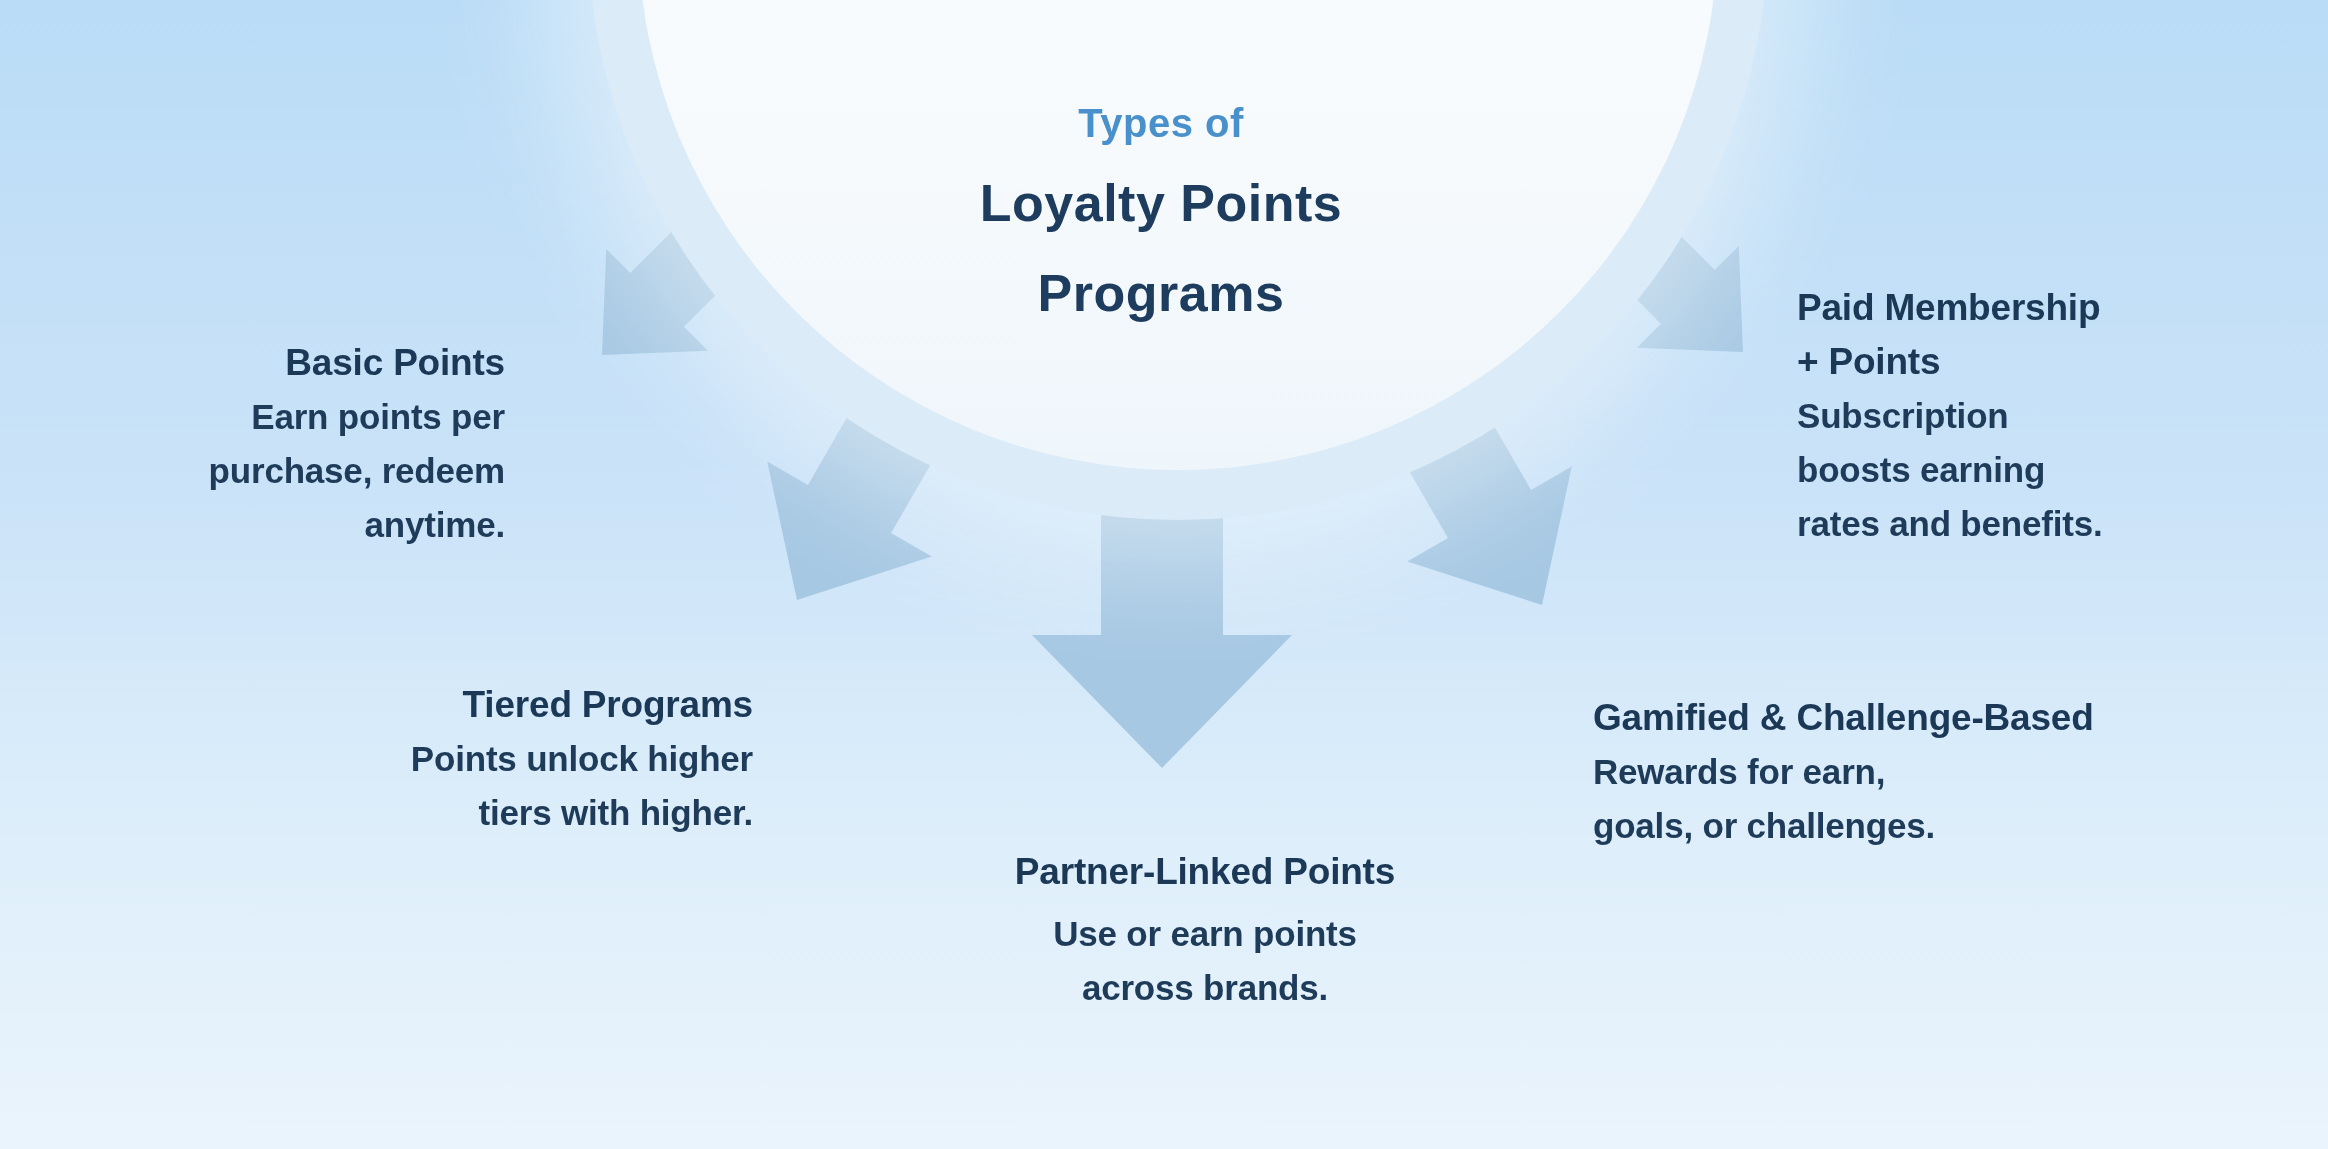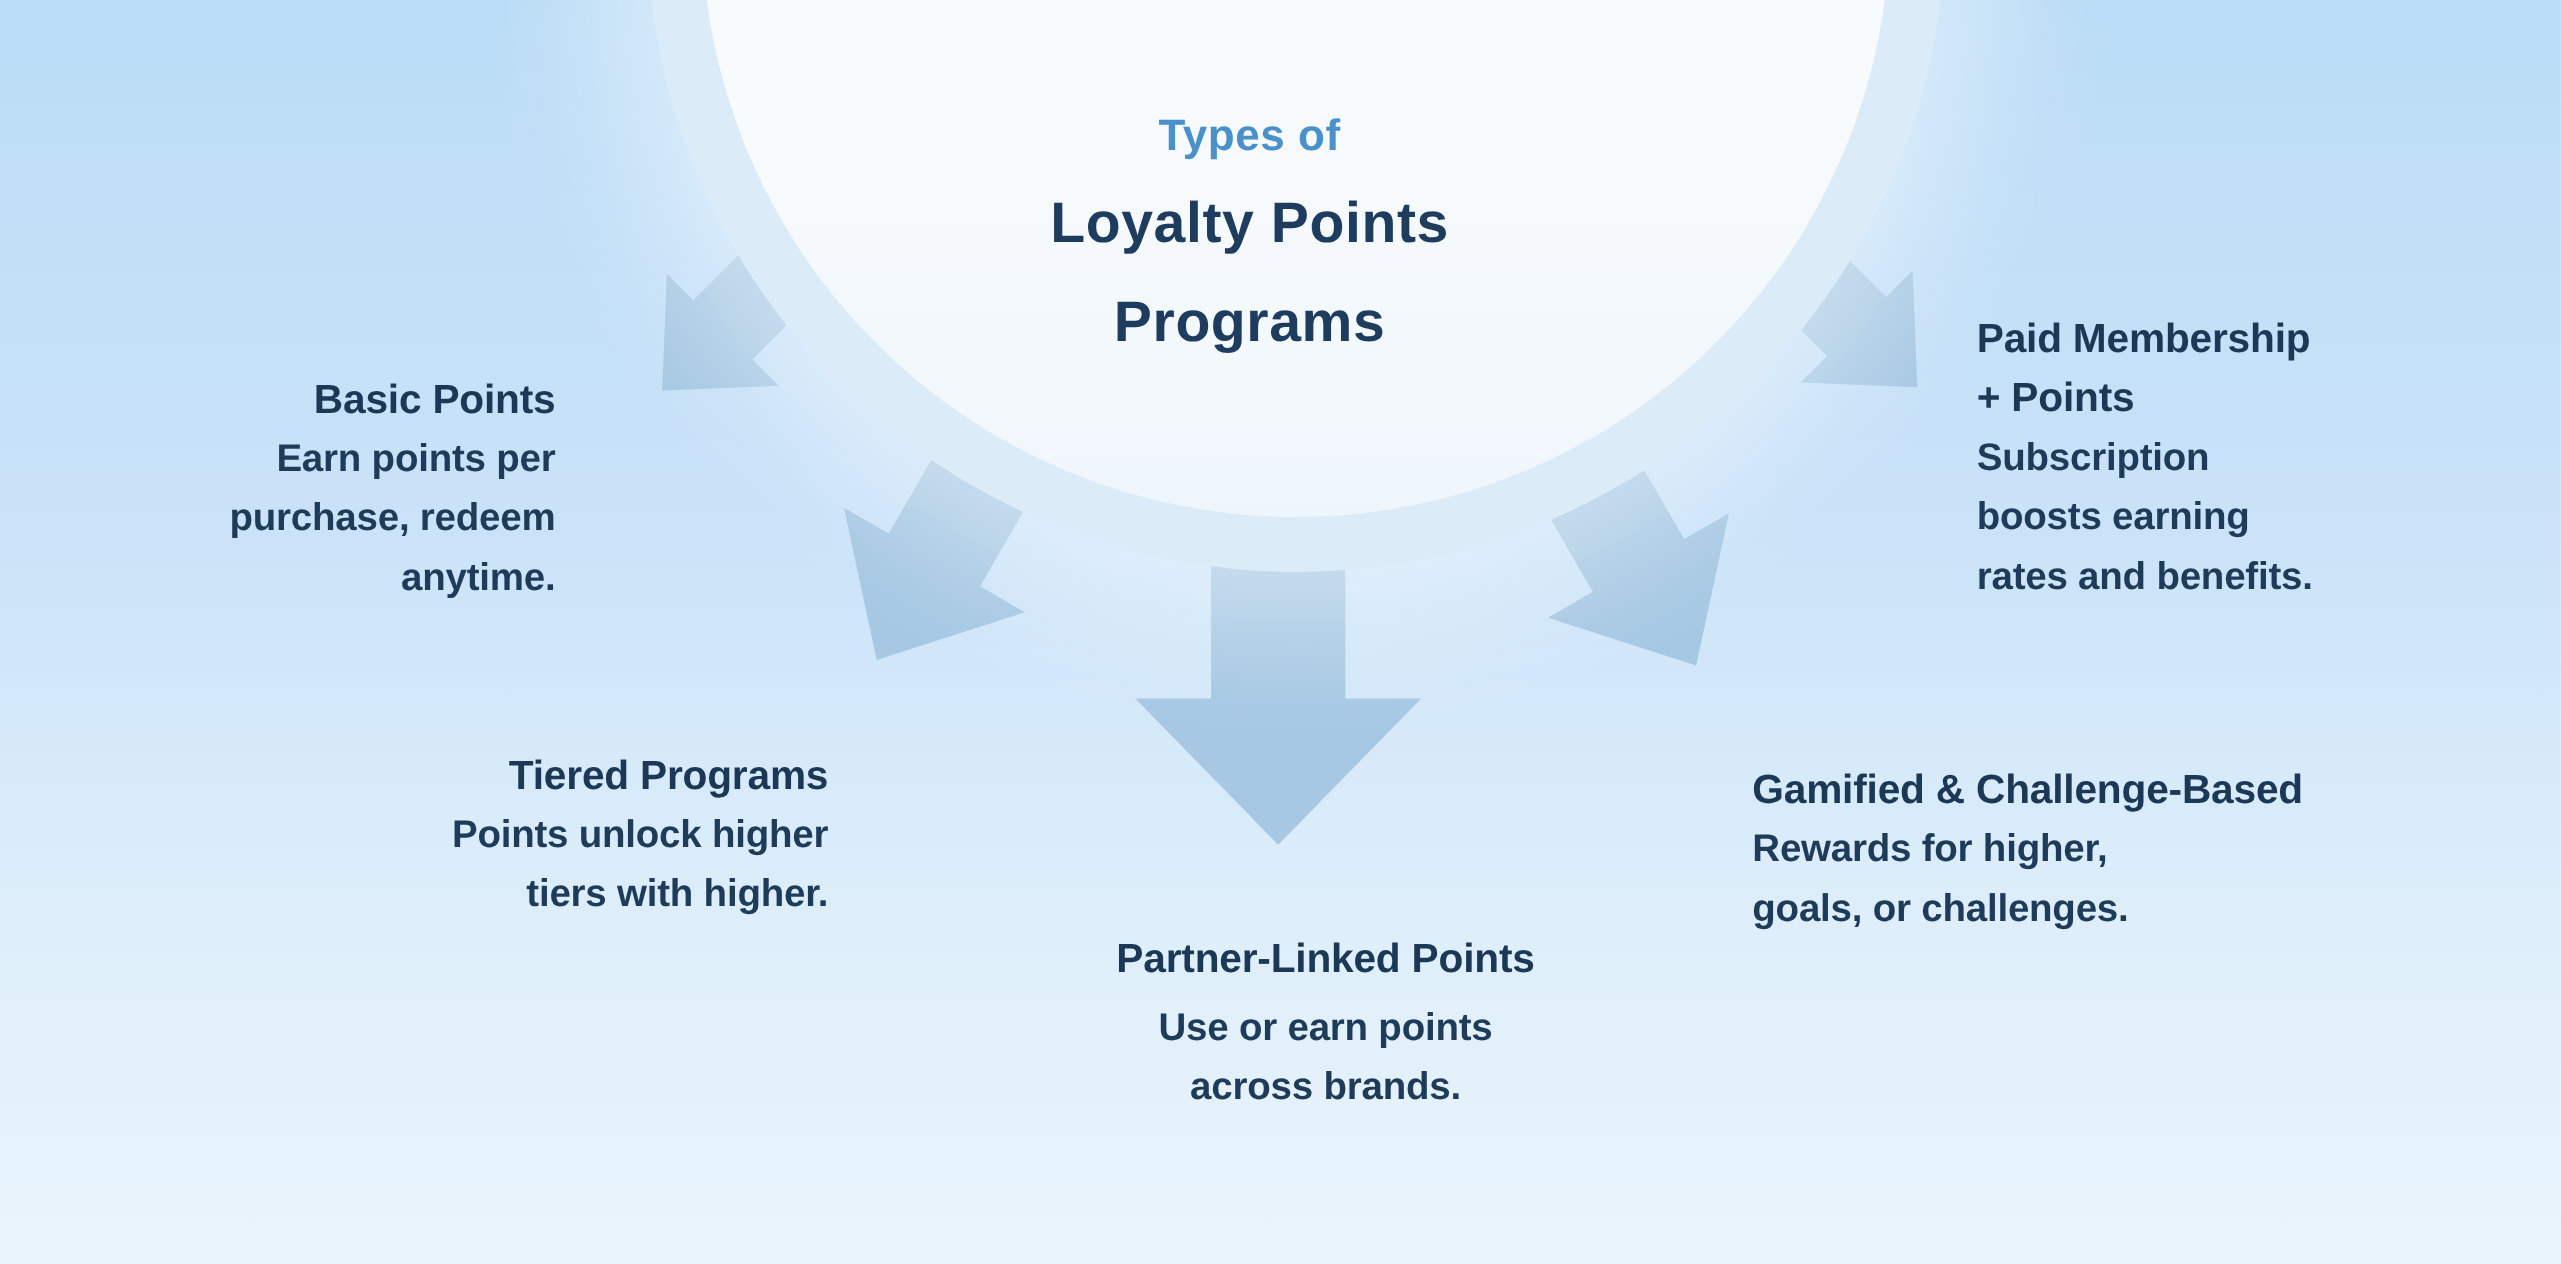--- a/index.html
+++ b/index.html
@@ -14,21 +14,21 @@
     position: absolute; left: 588px; top: -660px;
     width: 1180px; height: 1180px; border-radius: 50%;
     background: #dcebf8;
     box-shadow: 0 0 120px 45px rgba(255,255,255,0.45);
   }
   .hub {
     position: absolute; left: 638px; top: -610px;
     width: 1080px; height: 1080px; border-radius: 50%;
     background: linear-gradient(180deg, #f8fbfd 62%, #eff6fb 100%);
   }
-  .title-block { position: absolute; left: 806px; top: 96px; width: 660px; text-align: center; }
+  .title-block { position: absolute; left: 831px; top: 96px; width: 660px; text-align: center; }
   .kicker {
     font-size: 40px; font-weight: 700; color: #4a90ca;
     line-height: 54px; margin-bottom: 8px; letter-spacing: 0.5px;
   }
   .main-line {
     font-size: 52px; font-weight: 700; color: #1d3c5e;
     line-height: 90px; letter-spacing: 0.5px;
   }
   .section { position: absolute; color: #1e3c5a; font-size: 35px; line-height: 54px; letter-spacing: -0.2px; }
   .section .heading { font-size: 37px; font-weight: 700; color: #1b3856; }
@@ -91,21 +91,21 @@
   <div class="heading">Partner-Linked Points</div>
   <div class="body">
     <div class="body-line">Use or earn points</div>
     <div class="body-line">across brands.</div>
   </div>
 </div>
 
 <div class="section sec-gamified">
   <div class="heading">Gamified &amp; Challenge-Based</div>
   <div class="body">
-    <div class="body-line">Rewards for higher,</div>
+    <div class="body-line">Rewards for earn,</div>
     <div class="body-line">goals, or challenges.</div>
   </div>
 </div>
 
 <div class="section sec-paid">
   <div class="heading">Paid Membership</div>
   <div class="heading">+ Points</div>
   <div class="body">
     <div class="body-line">Subscription</div>
     <div class="body-line">boosts earning</div>

